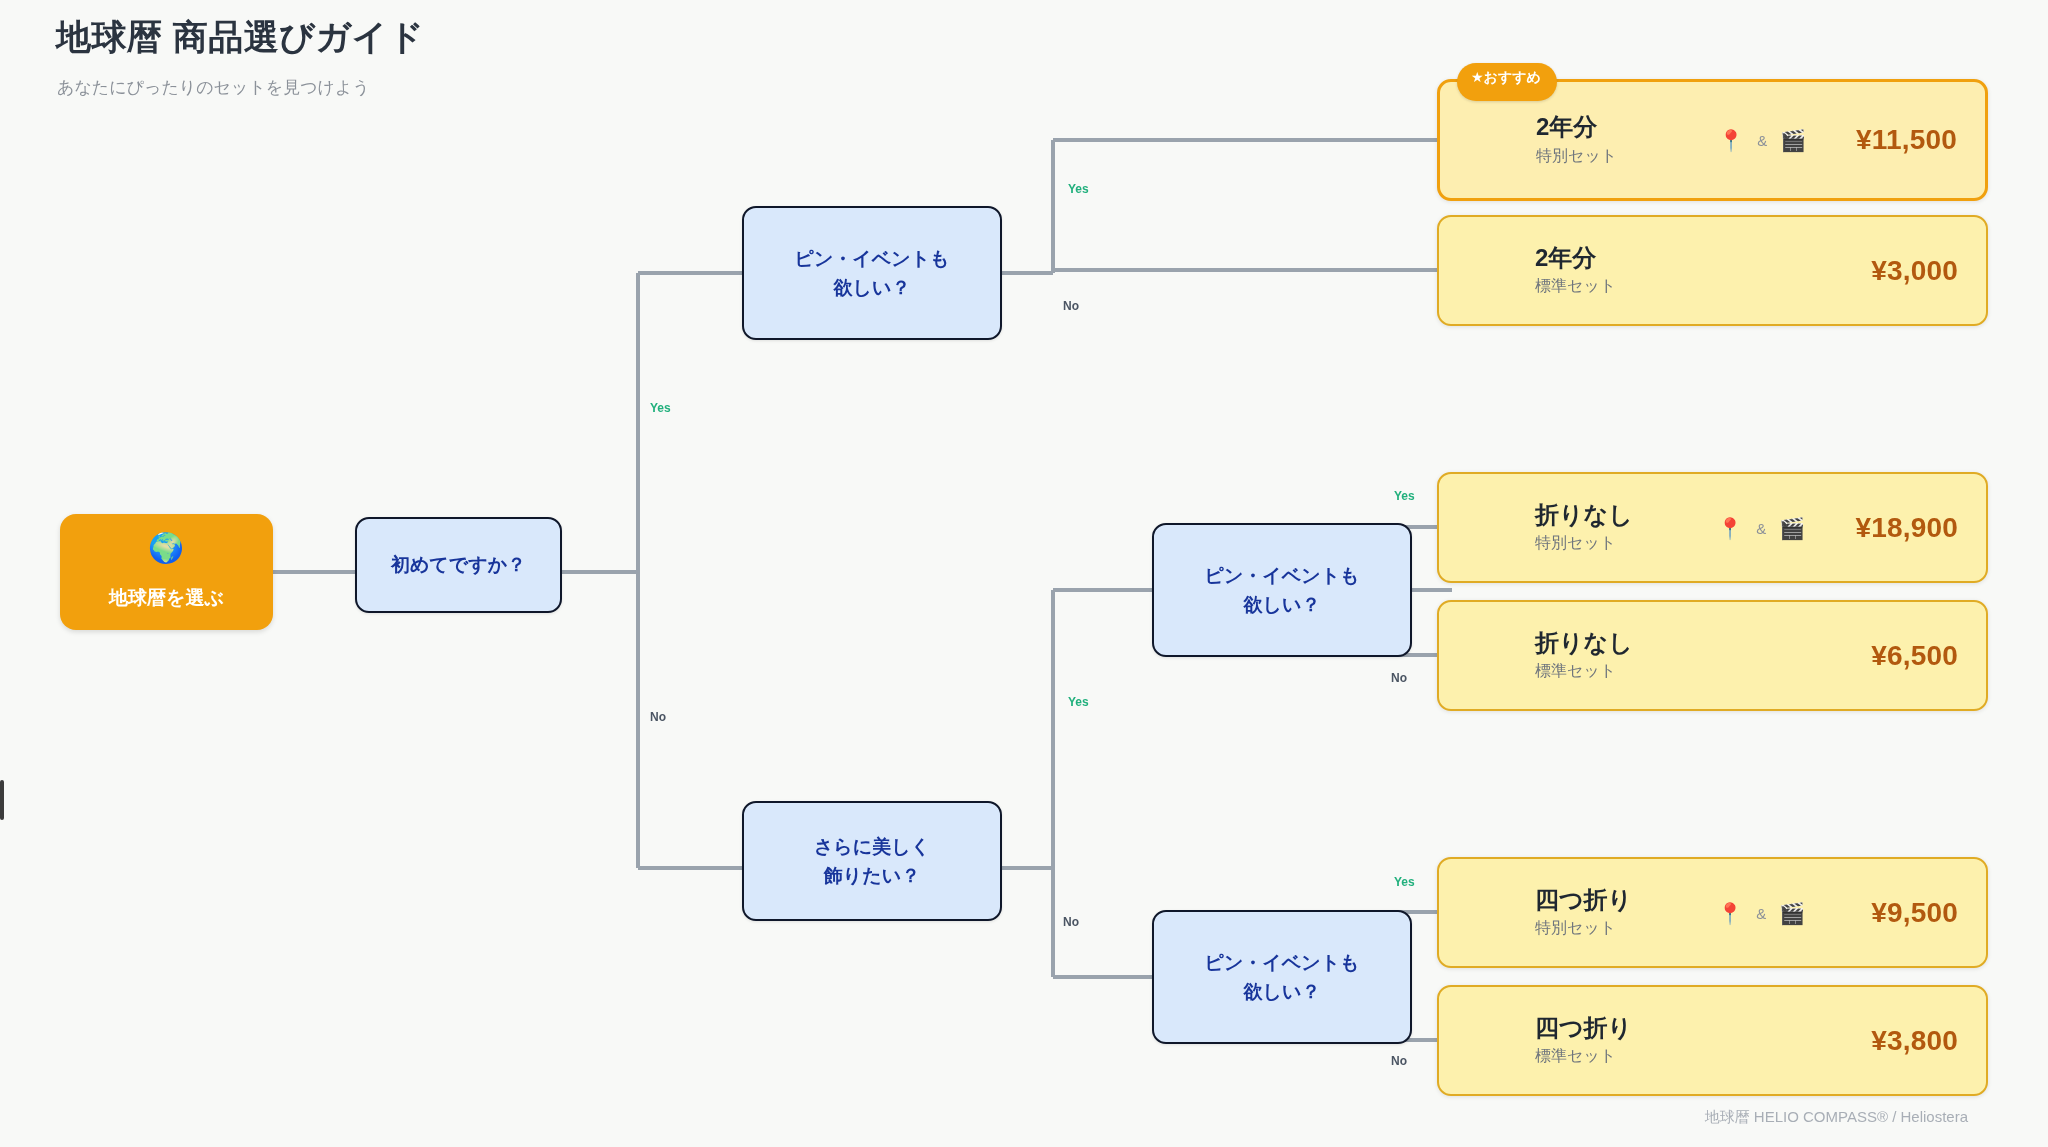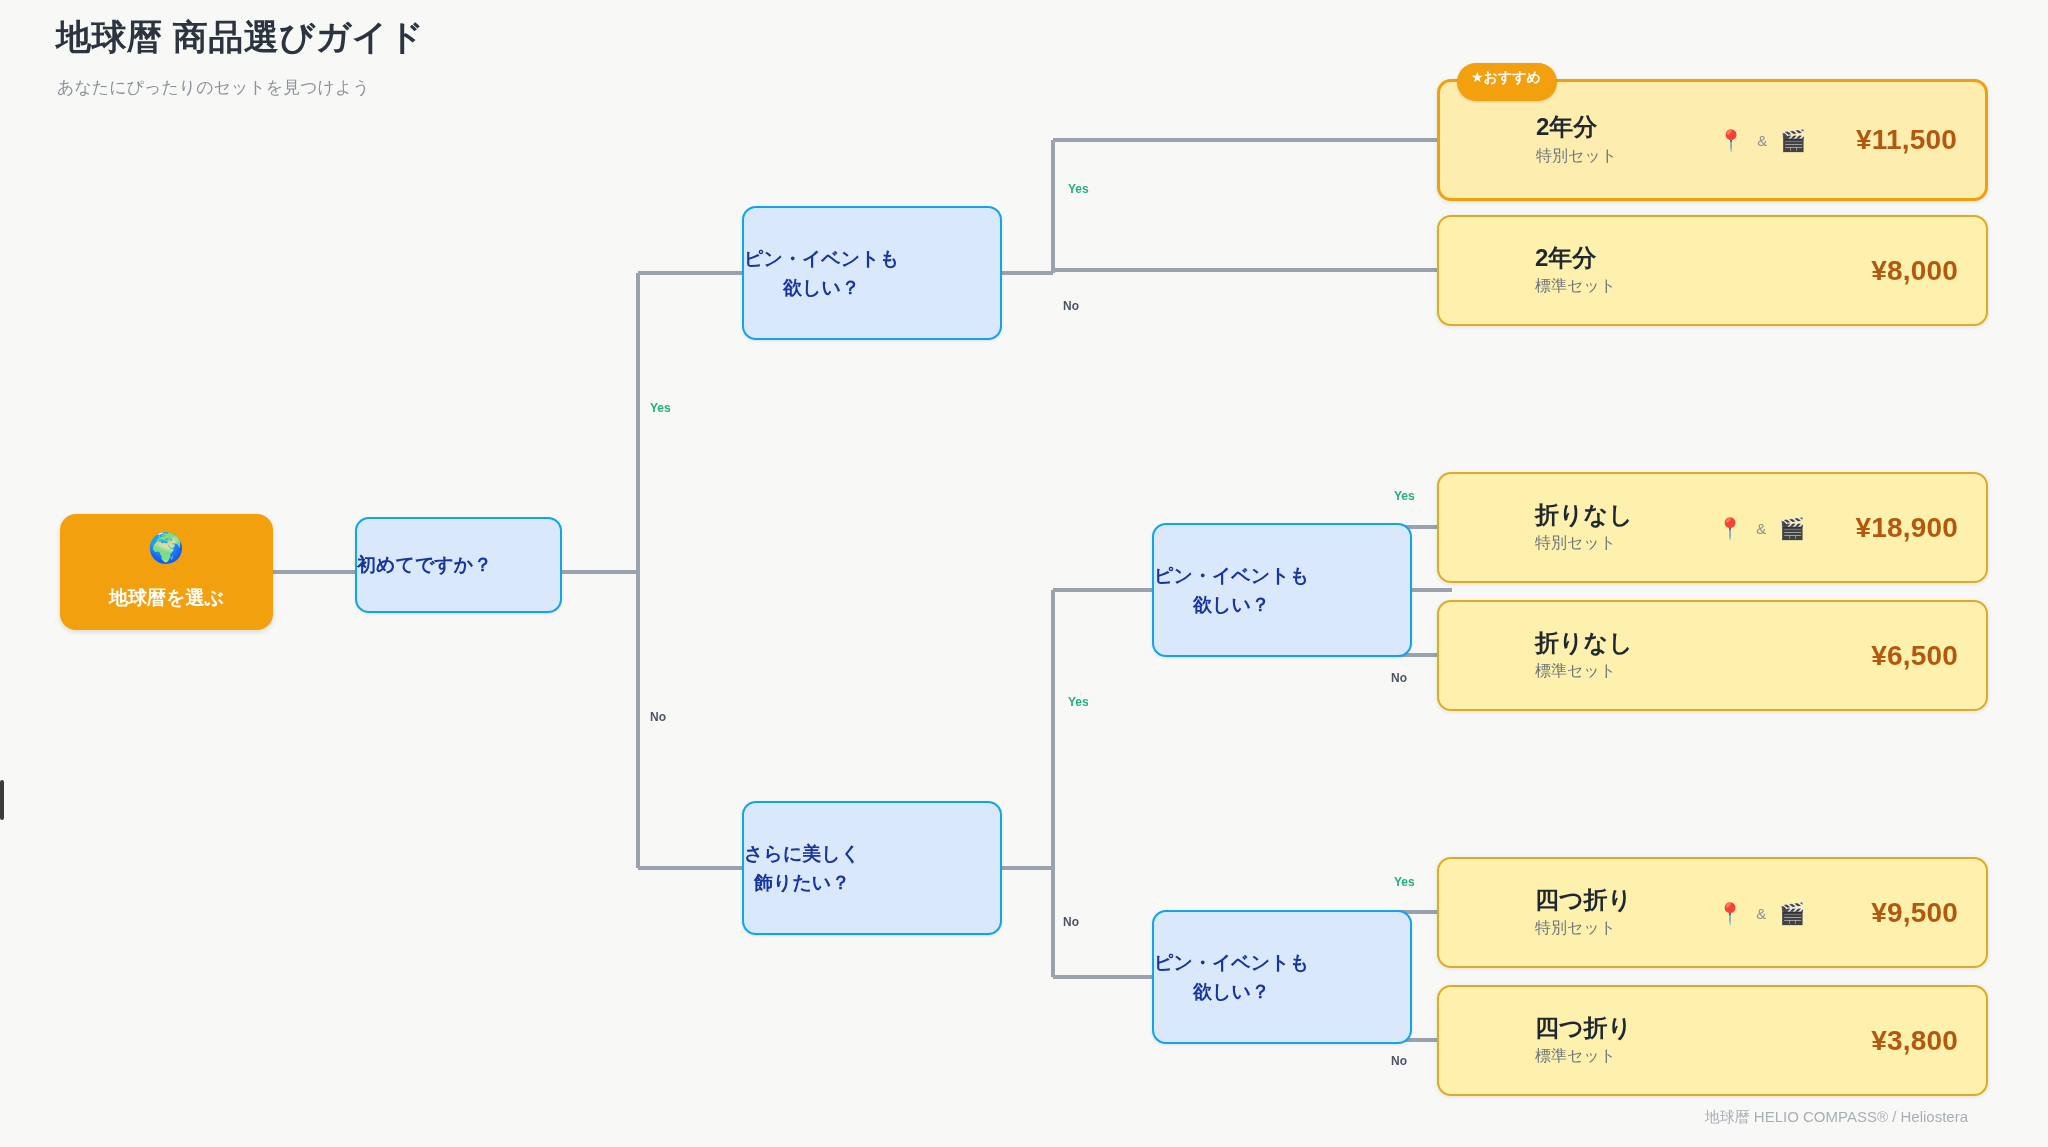--- a/index.html
+++ b/index.html
@@ -45,23 +45,23 @@
   .node-root .globe { font-size: 29px; line-height: 1; }
   .node-root .root-label {
     font-size: 19px; font-weight: 700; color: #ffffff;
     white-space: nowrap;
     margin-top: 16px;
   }
 
   .node-decision {
     position: absolute;
     background: #d9e8fb;
-    border: 2px solid #0ea5e9;
+    border: 2px solid #0f172a;
     border-radius: 14px;
-    display: flex; align-items: center; 
+    display: flex; align-items: center; justify-content: center;
     text-align: center;
     box-shadow: 0 1px 3px rgba(0,0,0,.10);
   }
   .node-decision .q {
     font-size: 19px; font-weight: 700; color: #18359b;
     line-height: 1.55; white-space: pre-line;
   }
 
   
   .card {
@@ -199,21 +199,21 @@
 
   <div class="node-decision" style="left:355px; top:517px; width:207px; height:96px;">
     <span class="q">初めてですか？</span>
   </div>
 
   <div class="node-decision" style="left:742px; top:206px; width:260px; height:134px;">
     <span class="q">ピン・イベントも
 欲しい？</span>
   </div>
 
-  <div class="node-decision" style="left:742px; top:801px; width:260px; height:134px;">
+  <div class="node-decision" style="left:742px; top:801px; width:260px; height:120px;">
     <span class="q">さらに美しく
 飾りたい？</span>
   </div>
 
   <div class="node-decision" style="left:1152px; top:523px; width:260px; height:134px;">
     <span class="q">ピン・イベントも
 欲しい？</span>
   </div>
 
   <div class="node-decision" style="left:1152px; top:910px; width:260px; height:134px;">
@@ -234,21 +234,21 @@
       <span>🎬</span>
     </div>
     <div class="card-price">¥11,500</div>
   </div>
 
   <div class="card" style="left:1437px; top:215px; width:551px; height:111px;">
     <div class="card-name-wrap">
       <div class="card-name">2年分</div>
       <div class="card-sub">標準セット</div>
     </div>
-    <div class="card-price">¥8,000</div>
+    <div class="card-price">¥3,000</div>
   </div>
 
   <div class="card" style="left:1437px; top:472px; width:551px; height:111px;">
     <div class="card-name-wrap">
       <div class="card-name">折りなし</div>
       <div class="card-sub">特別セット</div>
     </div>
     <div class="card-icons">
       <span>📍</span>
       <span class="amp">&amp;</span>

